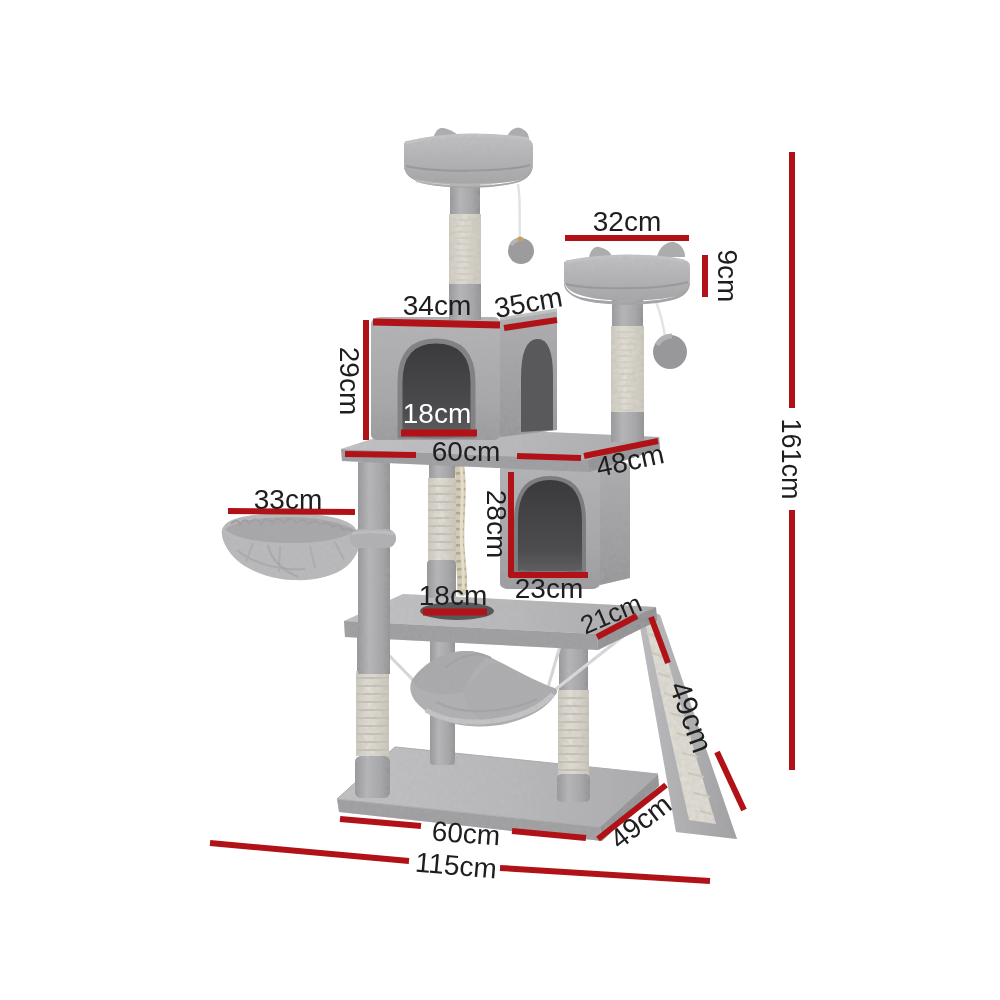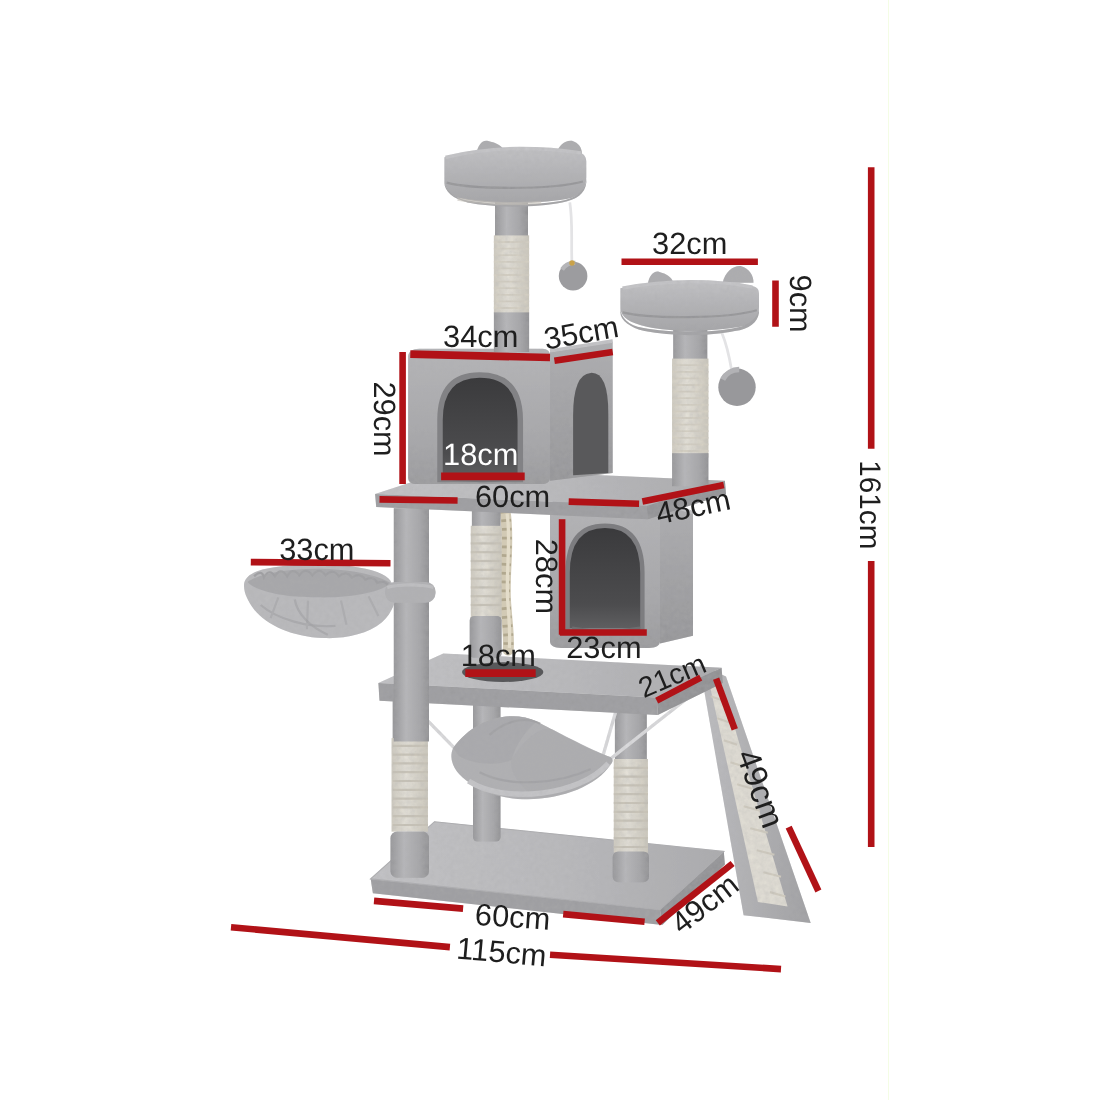--- a/index.html
+++ b/index.html
@@ -1,16 +1,16 @@
 <!DOCTYPE html>
 <html><head>
 <meta charset="utf-8">
 <style>
   html,body{margin:0;padding:0;background:#ffffff;}
-  .wrap{width:808px;height:1000px;position:relative;background:#bef264;overflow:hidden;}
+  .wrap{width:808px;height:1000px;position:relative;background:#0369a1;overflow:hidden;}
   svg{display:block;}
   text{font-family:"Liberation Sans",sans-serif;fill:#1e1e1e;}
 </style>
 </head>
 <body>
 <div class="wrap">
 <svg width="1000" height="1000" viewBox="0 0 1000 1000">
 <defs>
   <linearGradient id="platTop" x1="0" y1="0" x2="1" y2="0">
     <stop offset="0" stop-color="#c8c8cb"></stop>

